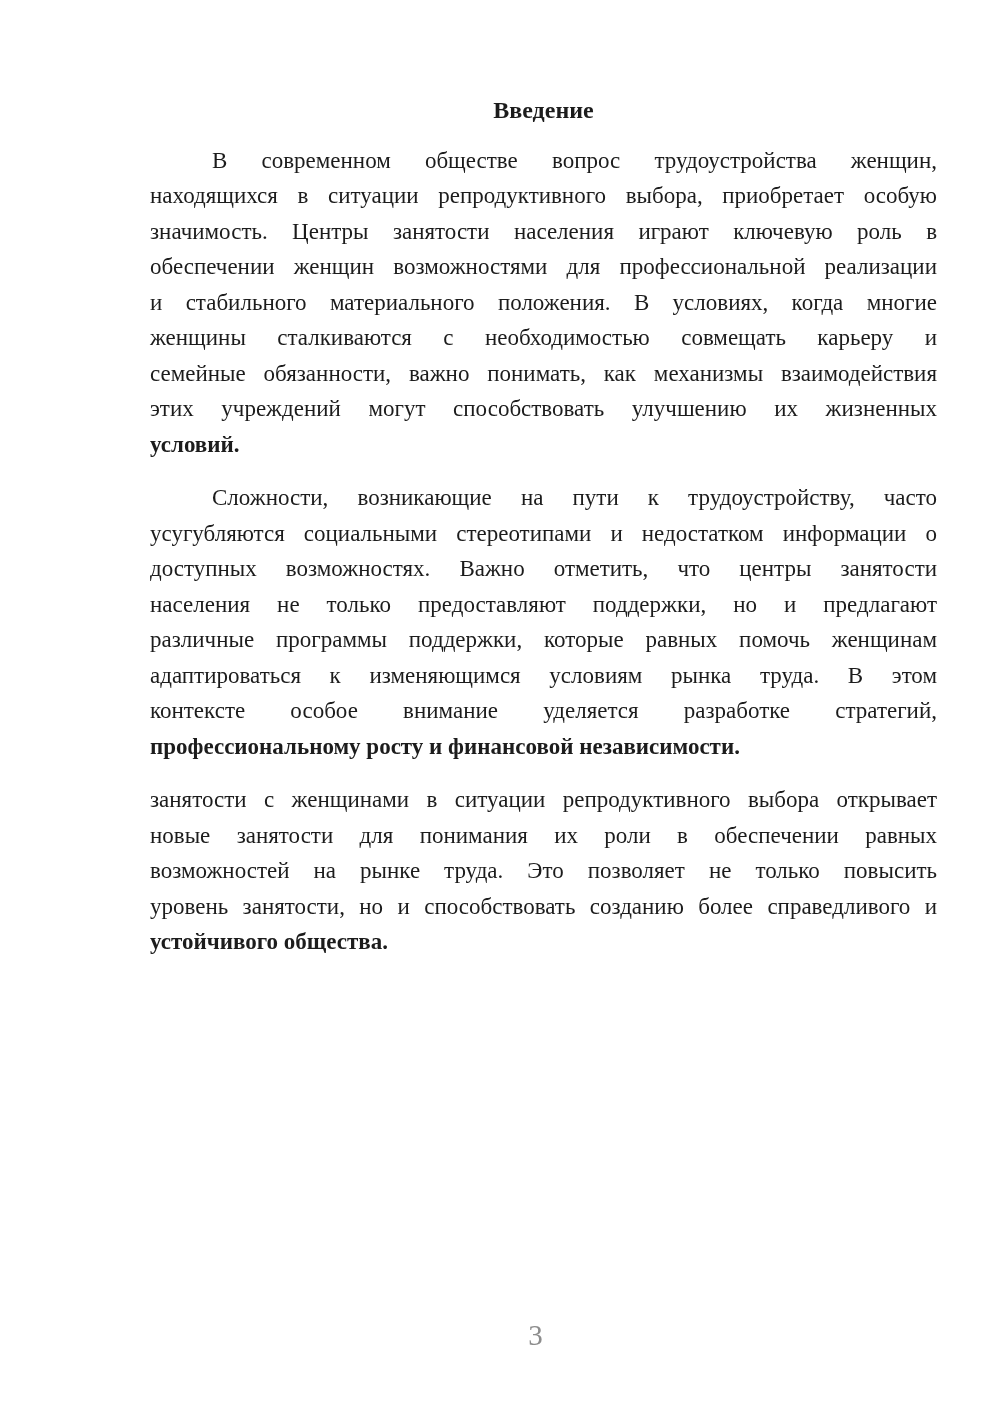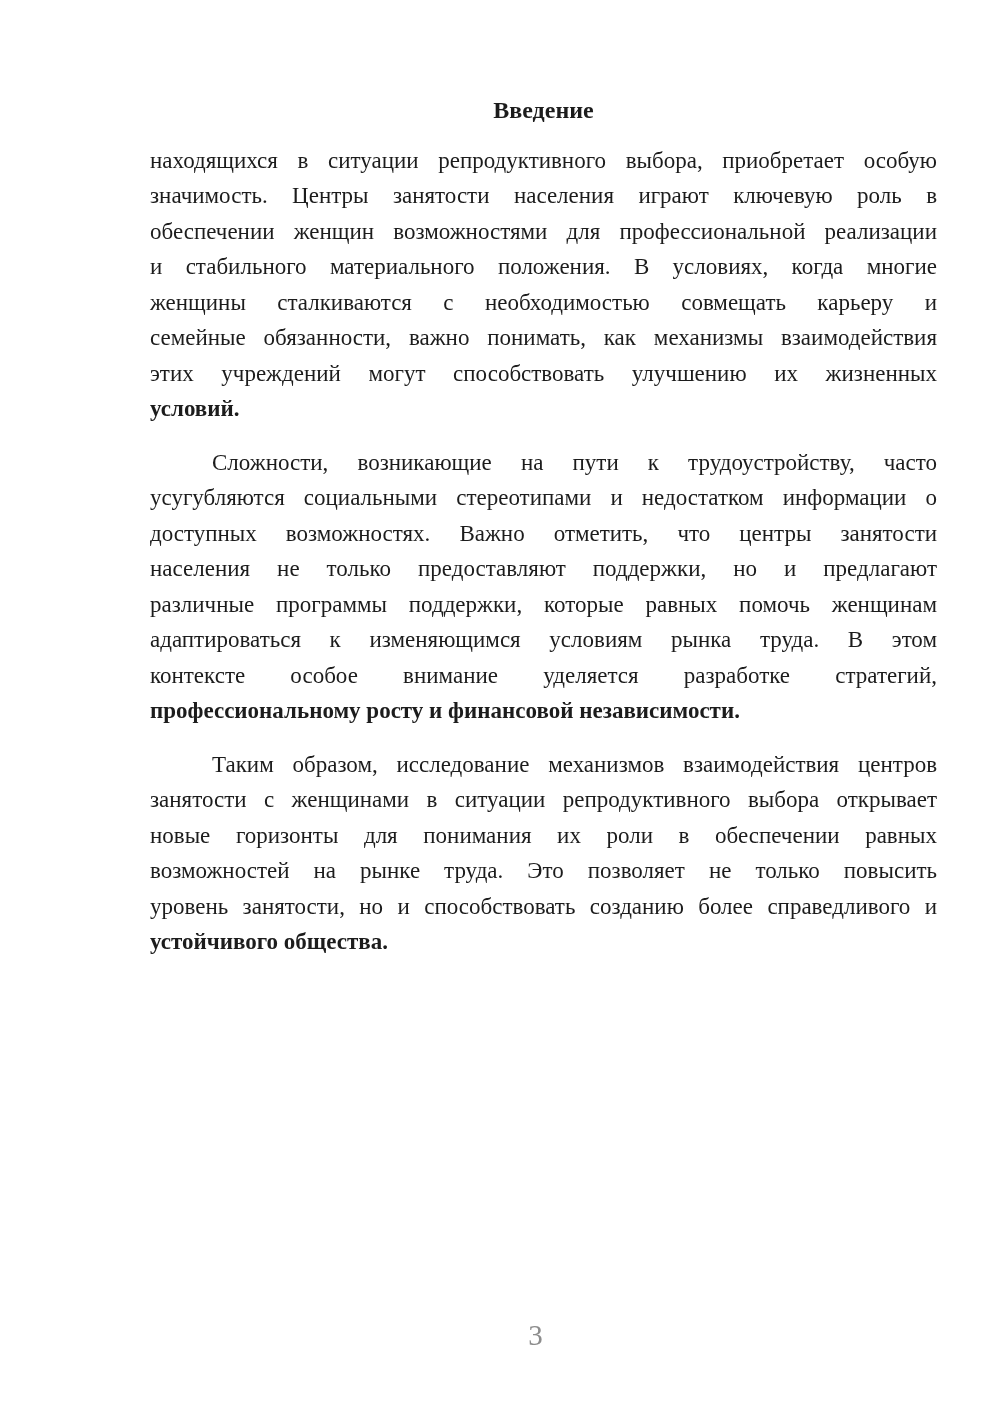--- a/index.html
+++ b/index.html
@@ -68,43 +68,43 @@
   }
 </style>
 </head>
 <body>
 
 <div class="page">
   <div class="content">
     <div class="heading">Введение</div>
     <div id="doc-body">
         <div class="paragraph">
+          <div class="line first">В современном обществе вопрос трудоустройства женщин,</div>
           <div class="line">находящихся в ситуации репродуктивного выбора, приобретает особую</div>
           <div class="line">значимость. Центры занятости населения играют ключевую роль в</div>
           <div class="line">обеспечении женщин возможностями для профессиональной реализации</div>
           <div class="line">и стабильного материального положения. В условиях, когда многие</div>
           <div class="line">женщины сталкиваются с необходимостью совмещать карьеру и</div>
           <div class="line">семейные обязанности, важно понимать, как механизмы взаимодействия</div>
           <div class="line">этих учреждений могут способствовать улучшению их жизненных</div>
           <div class="line last">условий.</div>
         </div>
         <div class="paragraph">
           <div class="line first">Сложности, возникающие на пути к трудоустройству, часто</div>
           <div class="line">усугубляются социальными стереотипами и недостатком информации о</div>
           <div class="line">доступных возможностях. Важно отметить, что центры занятости</div>
           <div class="line">населения не только предоставляют поддержки, но и предлагают</div>
           <div class="line">различные программы поддержки, которые равных помочь женщинам</div>
           <div class="line">адаптироваться к изменяющимся условиям рынка труда. В этом</div>
           <div class="line">контексте особое внимание уделяется разработке стратегий,</div>
           <div class="line last">профессиональному росту и финансовой независимости.</div>
         </div>
         <div class="paragraph">
-          <div class="line first">Таким образом, исследование механизмов взаимодействия центров</div>
           <div class="line">занятости с женщинами в ситуации репродуктивного выбора открывает</div>
-          <div class="line">новые горизонты для понимания их роли в обеспечении равных</div>
+          <div class="line">новые занятости для понимания их роли в обеспечении равных</div>
           <div class="line">возможностей на рынке труда. Это позволяет не только повысить</div>
           <div class="line">уровень занятости, но и способствовать созданию более справедливого и</div>
           <div class="line last">устойчивого общества.</div>
         </div>
       </div>
   </div>
   <div class="footer">3</div>
 </div>
 
 </body></html>

